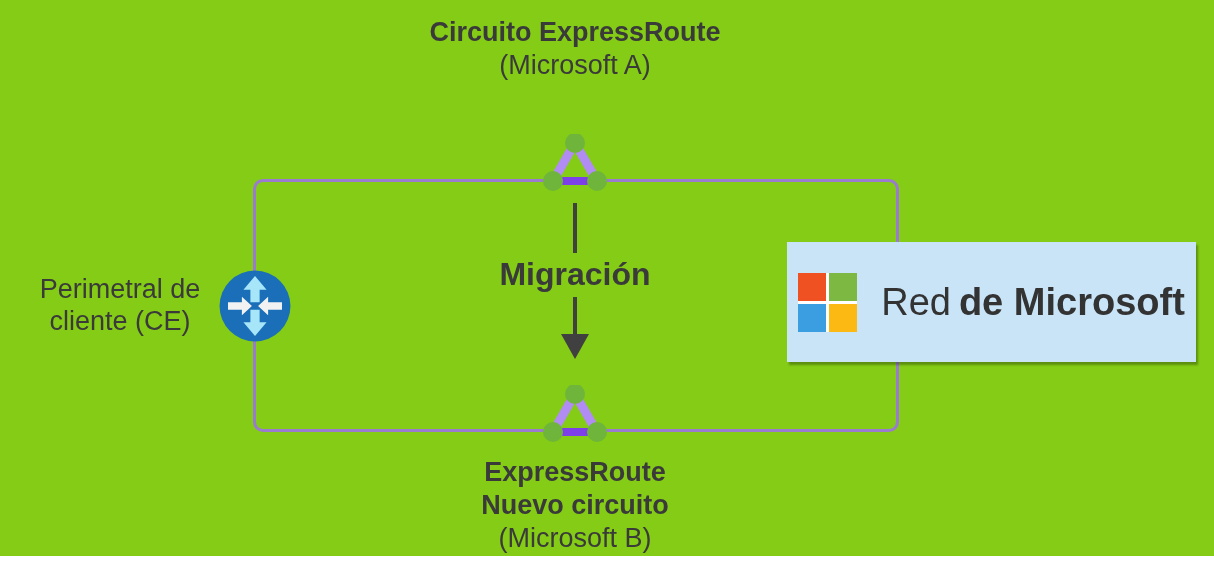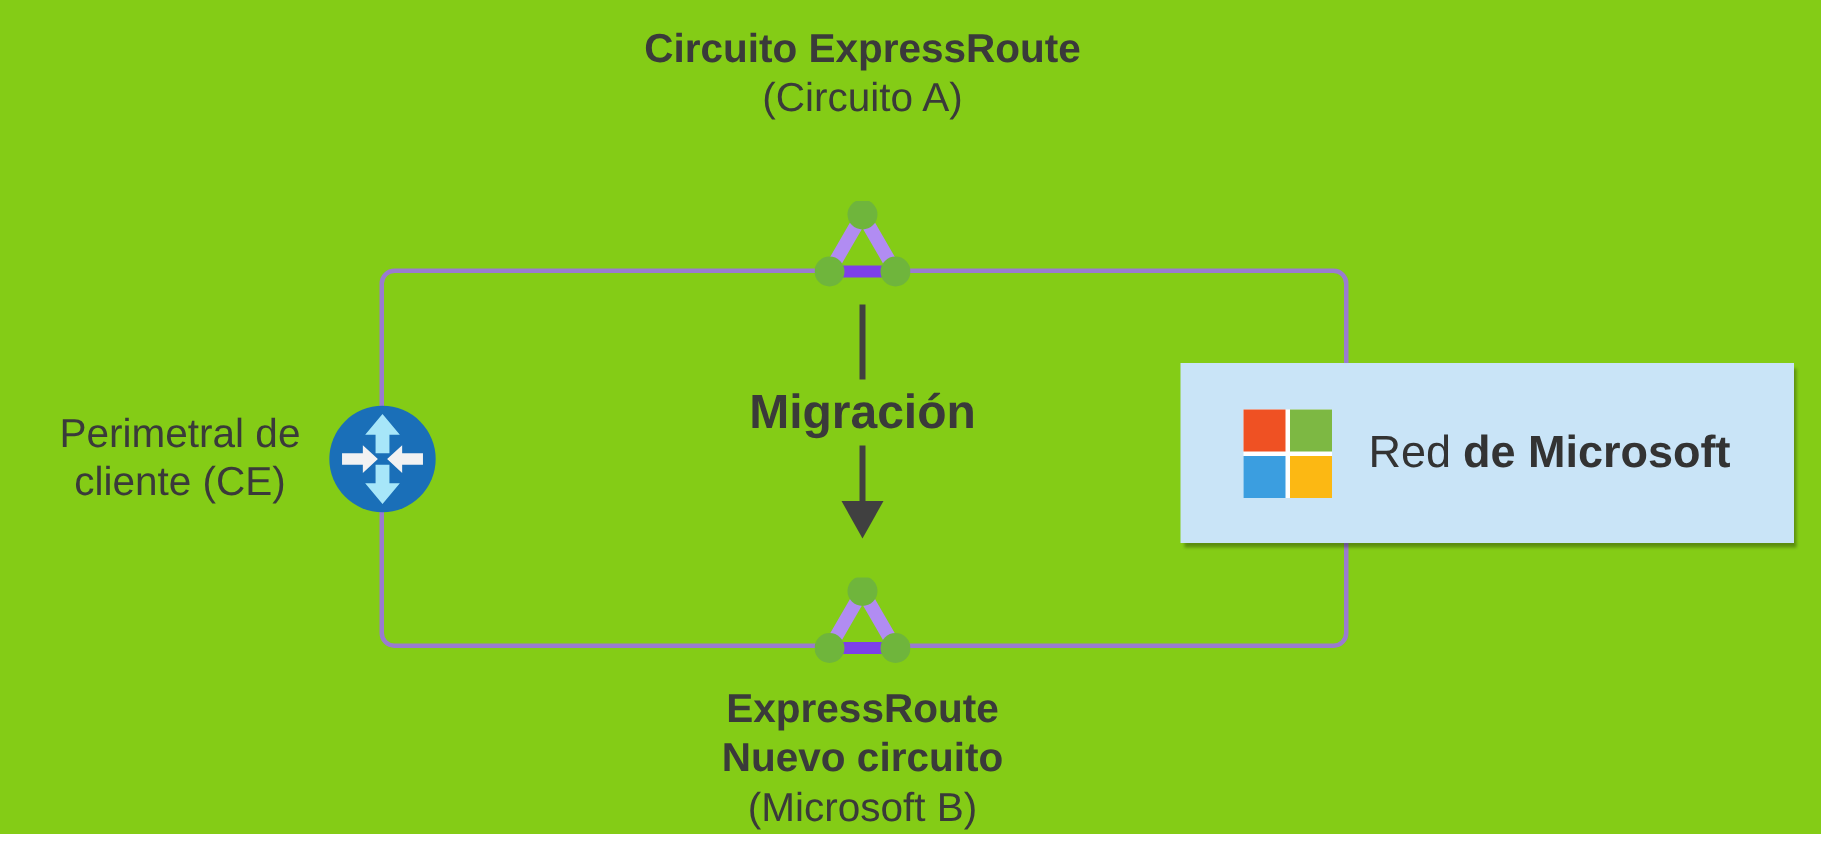--- a/index.html
+++ b/index.html
@@ -43,31 +43,31 @@
     display:flex; align-items:center; justify-content:center; gap:24px; z-index:3;
   }
   .ms-logo {
     display:grid; grid-template-columns:28px 28px; grid-template-rows:28px 28px;
     gap:3px; background:#ffffff; flex:0 0 auto;
   }
   .sq-red    { background:var(--ms-red,#ef5123); }
   .sq-green  { background:var(--ms-green,#7db843); }
   .sq-blue   { background:var(--ms-blue,#3b9ee0); }
   .sq-yellow { background:var(--ms-yellow,#fcb813); }
-  .ms-text { font-size:30px; color:#333333; white-space:nowrap; }
+  .ms-text { font-size:38px; color:#333333; white-space:nowrap; }
   .ms-text .b { font-weight:700; margin-left:8px; }
 </style>
 </head>
 <body>
 
 <div class="canvas">
 
   <div class="label top-label">
     <div class="bold">Circuito ExpressRoute</div>
-    <div>(Circuito A)</div>
+    <div>(Microsoft A)</div>
   </div>
 
   <div class="boundary"></div>
 
   <svg class="er-icon top" viewBox="0 0 64 58">
     <line x1="32" y1="9" x2="10" y2="47" stroke="var(--triangle-side,#b18cf2)" stroke-width="9" stroke-linecap="round"></line>
     <line x1="32" y1="9" x2="54" y2="47" stroke="var(--triangle-side,#b18cf2)" stroke-width="9" stroke-linecap="round"></line>
     <line x1="10" y1="47" x2="54" y2="47" stroke="var(--triangle-base,#7d40e8)" stroke-width="8" stroke-linecap="round"></line>
     <circle cx="32" cy="9" r="10" fill="var(--node-green,#6fb53c)"></circle>
     <circle cx="10" cy="47" r="10" fill="var(--node-green,#6fb53c)"></circle>

